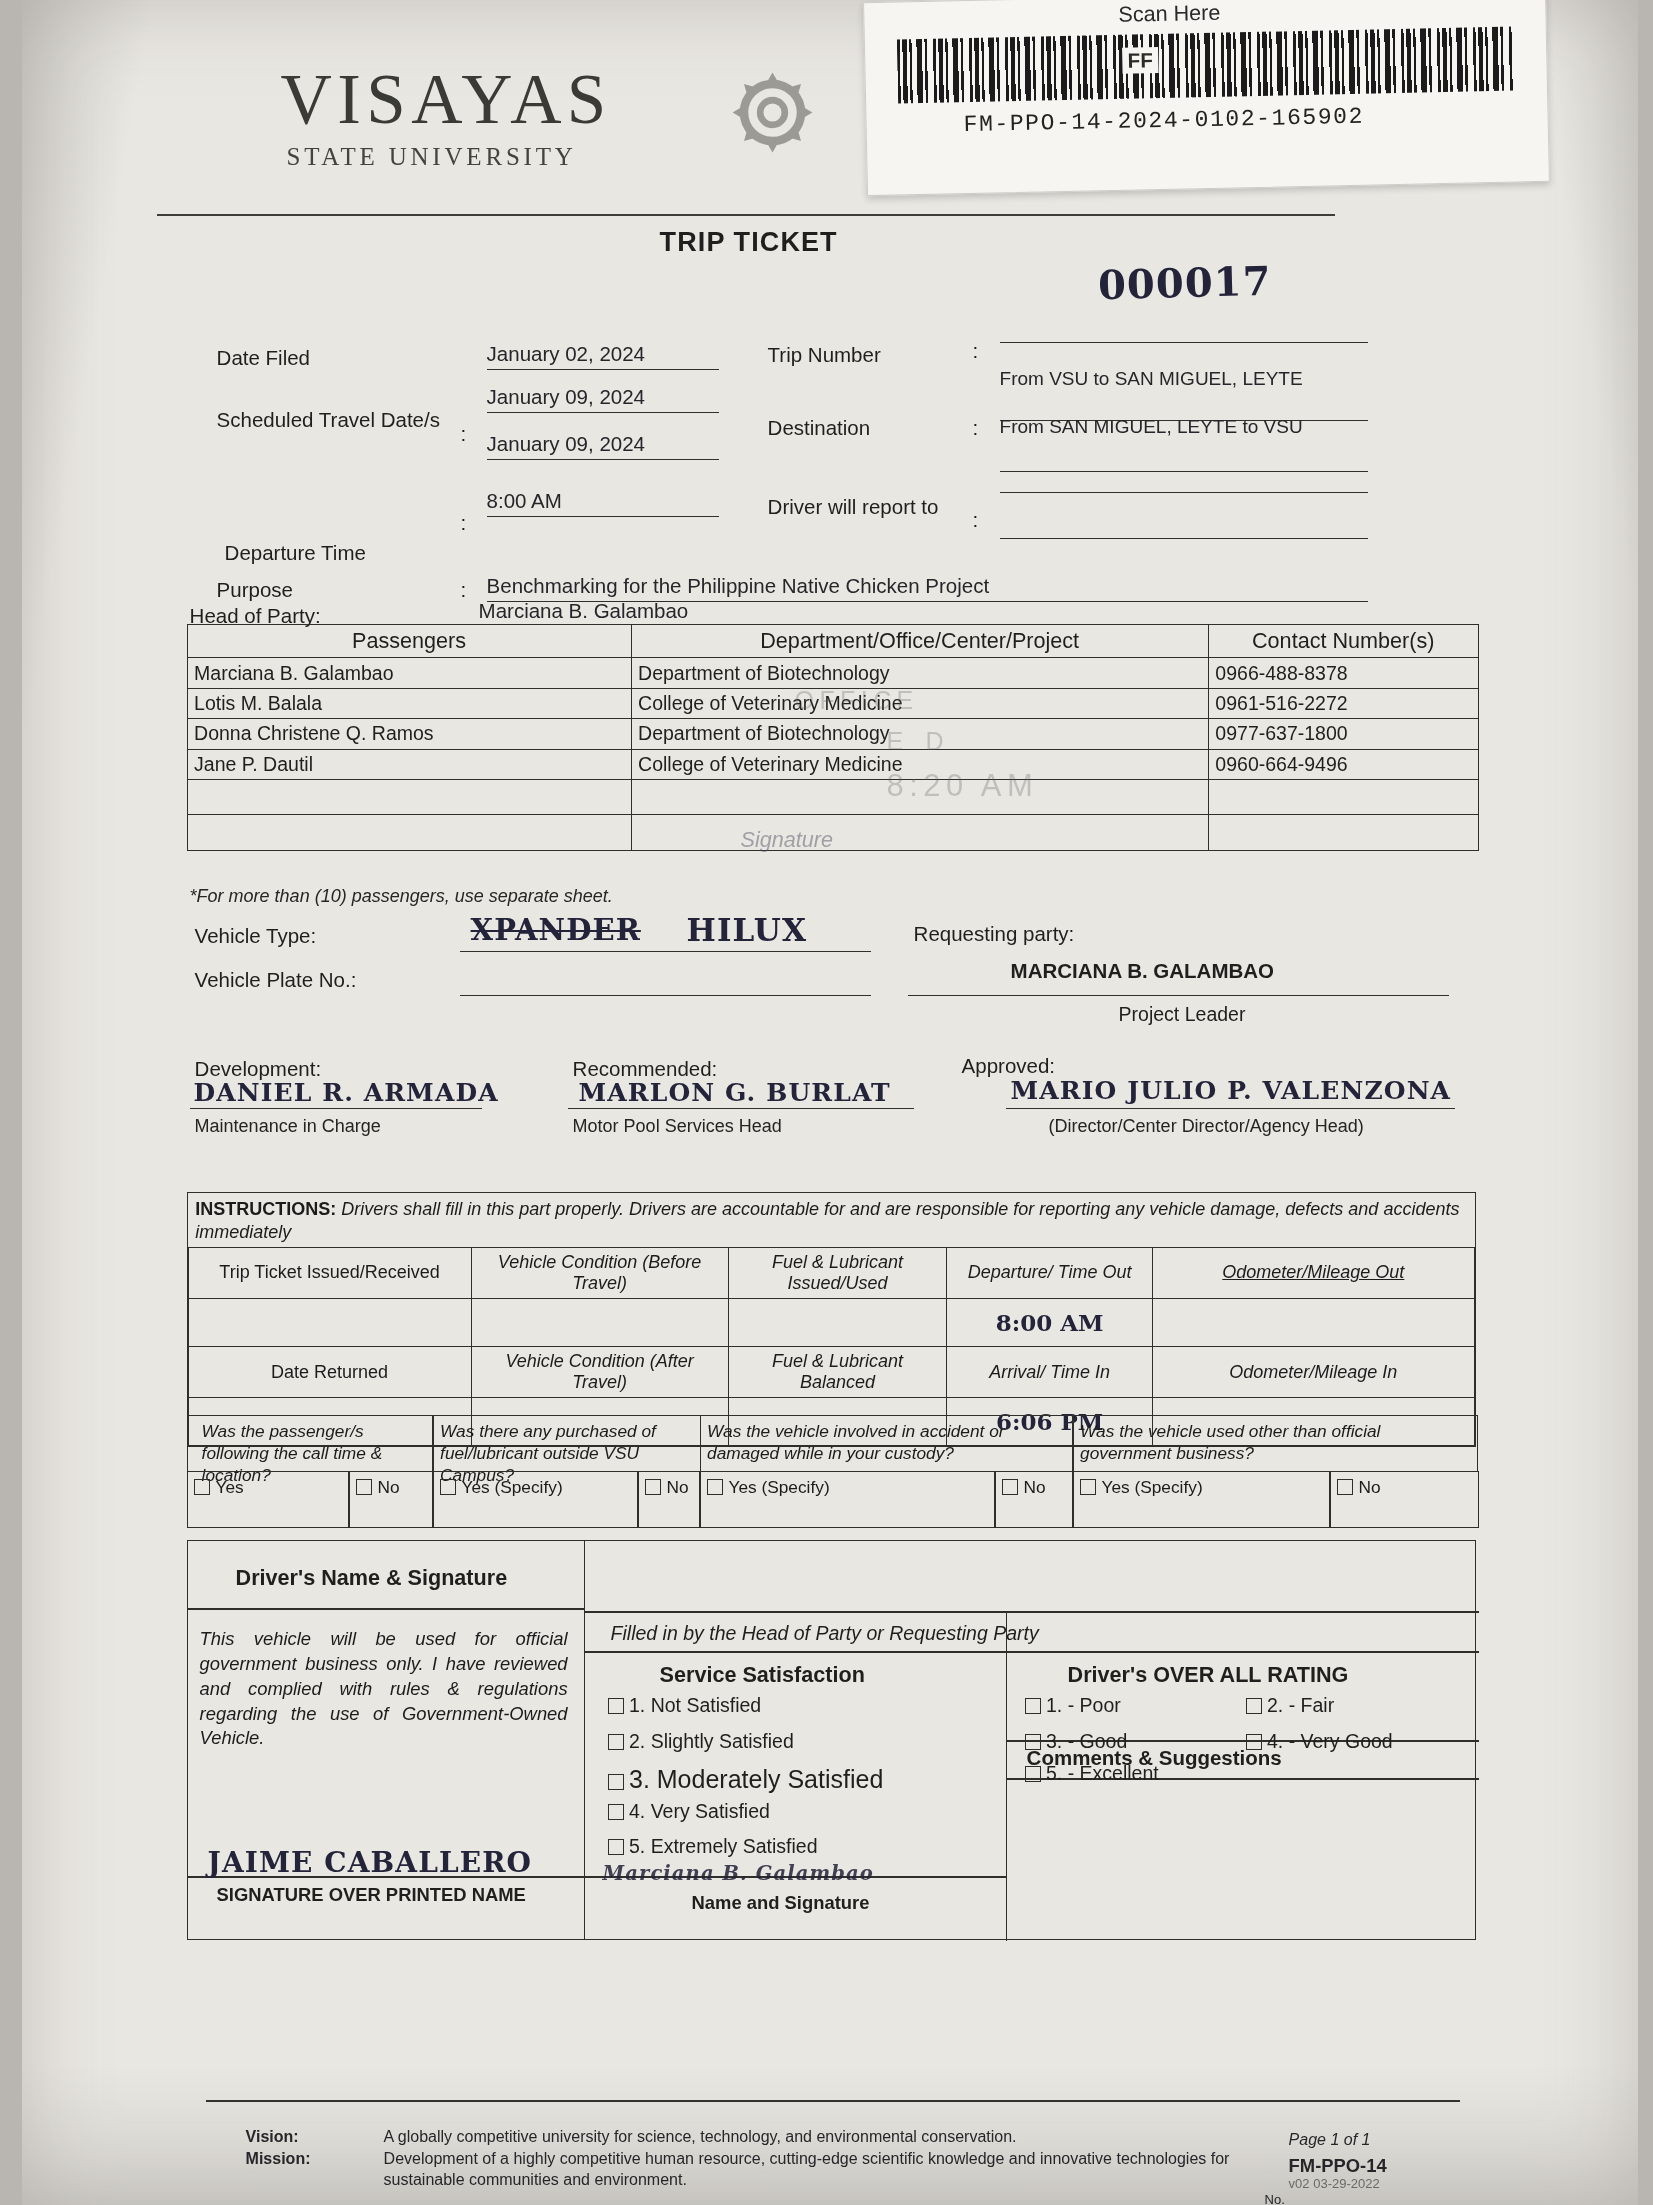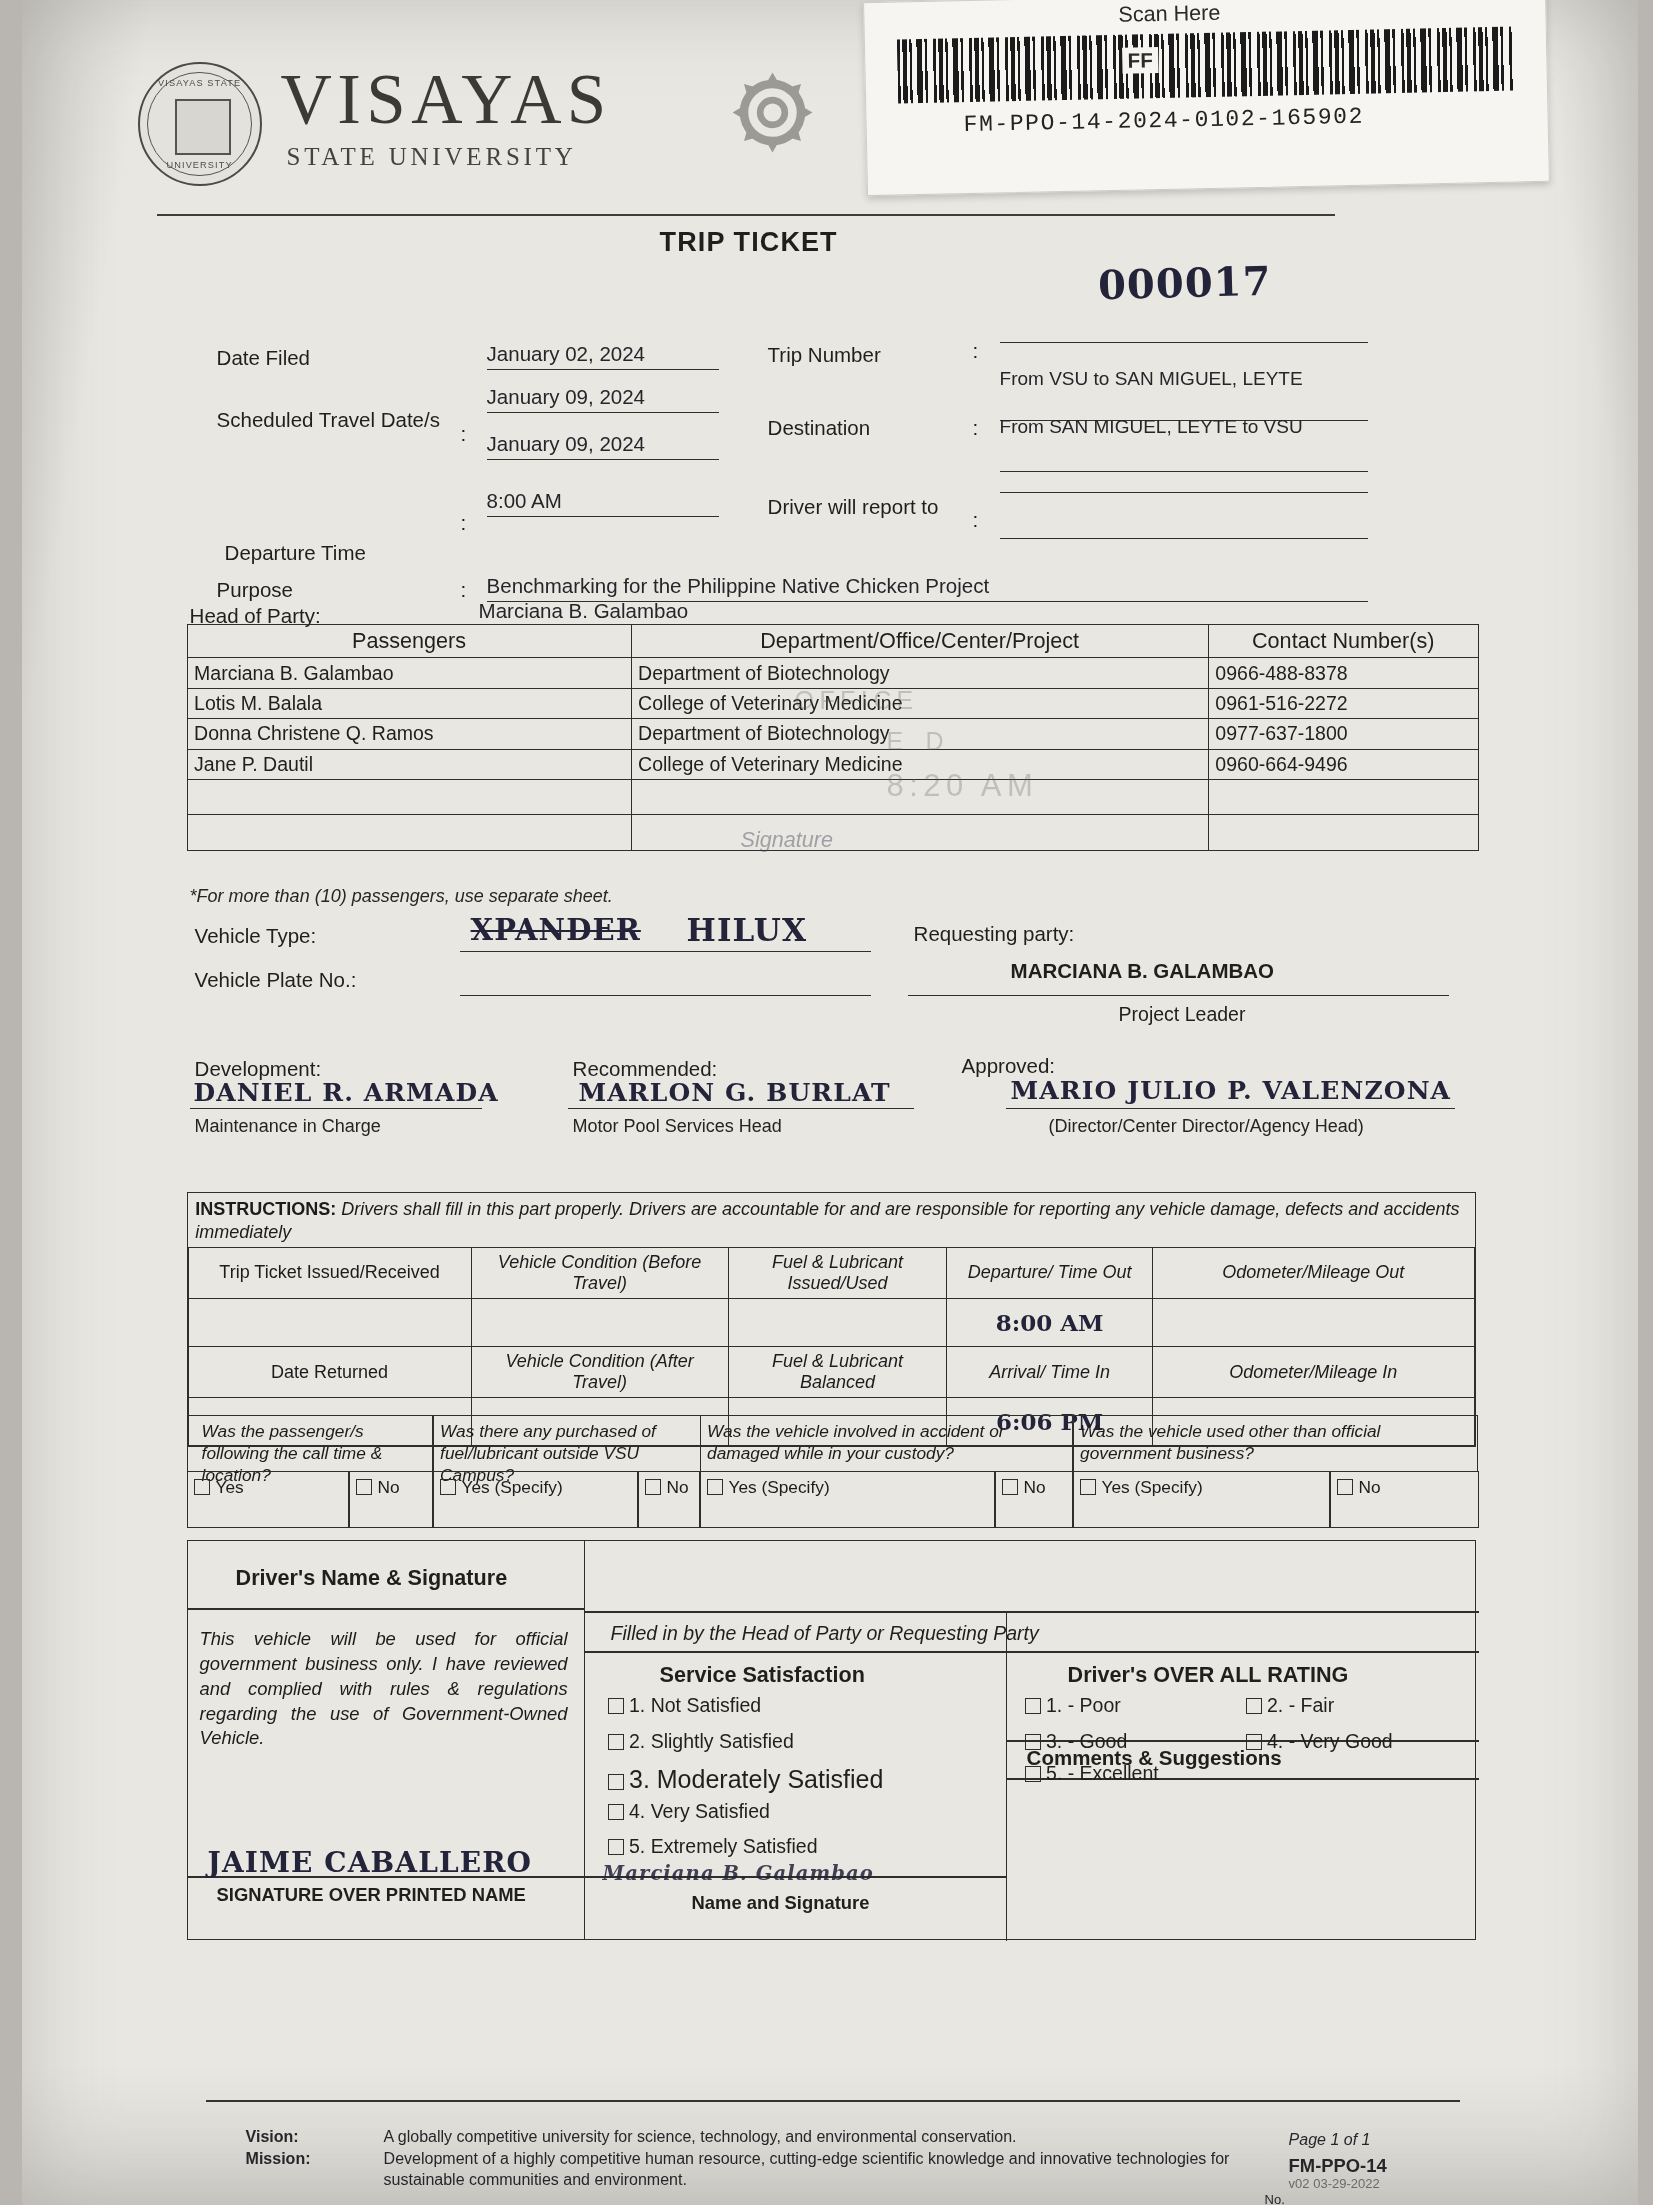--- a/index.html
+++ b/index.html
@@ -336,26 +336,20 @@
     line-height: 1.3;
   }
 </style>
 </head>
 <body>
 
 <div class="page">
   <div class="sheet">
     <div class="content">
 
-      <div class="logo-seal">
-        <div class="ring2"></div>
-        <div class="inner-sq"></div>
-        <div class="txt-top">VISAYAS STATE</div>
-        <div class="txt-bot">UNIVERSITY</div>
-      </div>
 
       <div class="univ-name">VISAYAS</div>
       <div class="univ-sub">STATE UNIVERSITY</div>
 
       <svg class="gear" viewBox="0 0 100 100">
         <g fill="currentColor">
           <path d="M50 8 l7 12 h-14z"></path>
             <path d="M50 92 l-7 -12 h14z"></path>
           <path d="M8 50 l12 -7 v14z"></path>
             <path d="M92 50 l-12 7 v-14z"></path>
@@ -490,21 +484,21 @@
           <b>INSTRUCTIONS:</b>
           <span>Drivers shall fill in this part properly.  Drivers are accountable for and are responsible for reporting any vehicle damage, defects and accidents immediately</span>
         </div>
         <table class="inner">
           <tbody>
               <tr>
             <td class="plain" style="width:22%;">Trip Ticket Issued/Received</td>
             <td style="width:20%;">Vehicle Condition (Before Travel)</td>
             <td style="width:17%;">Fuel &amp; Lubricant Issued/Used</td>
             <td style="width:16%;">Departure/ Time Out</td>
-            <td style="width:25%;">Odometer/Mileage Out</td>
+            <td style="width:25%;text-decoration:underline;">Odometer/Mileage Out</td>
           </tr>
           <tr class="rowtall">
             <td class="plain"></td>
             <td class="plain"></td>
             <td class="plain"></td>
             <td class="plain" style="font-family:'DejaVu Serif',serif; font-weight:bold; color:#23233a; font-size:23px;">8:00 AM</td>
             <td class="plain"></td>
           </tr>
           <tr>
             <td class="plain">Date Returned</td>

